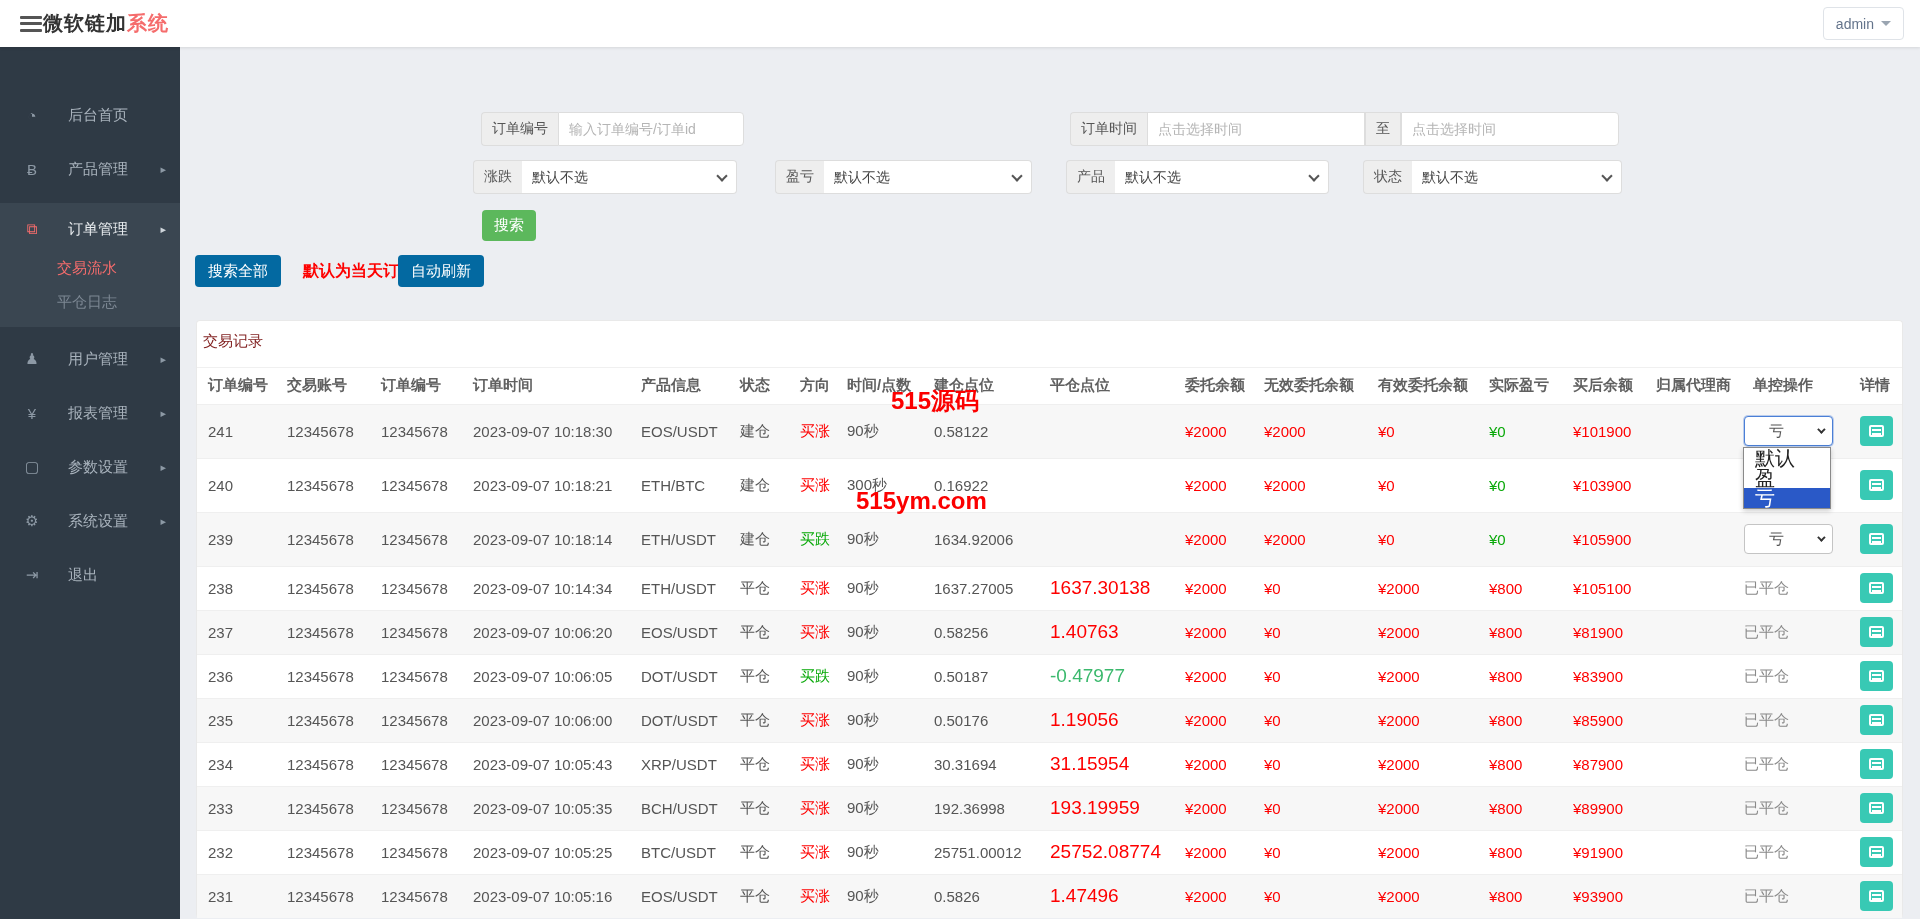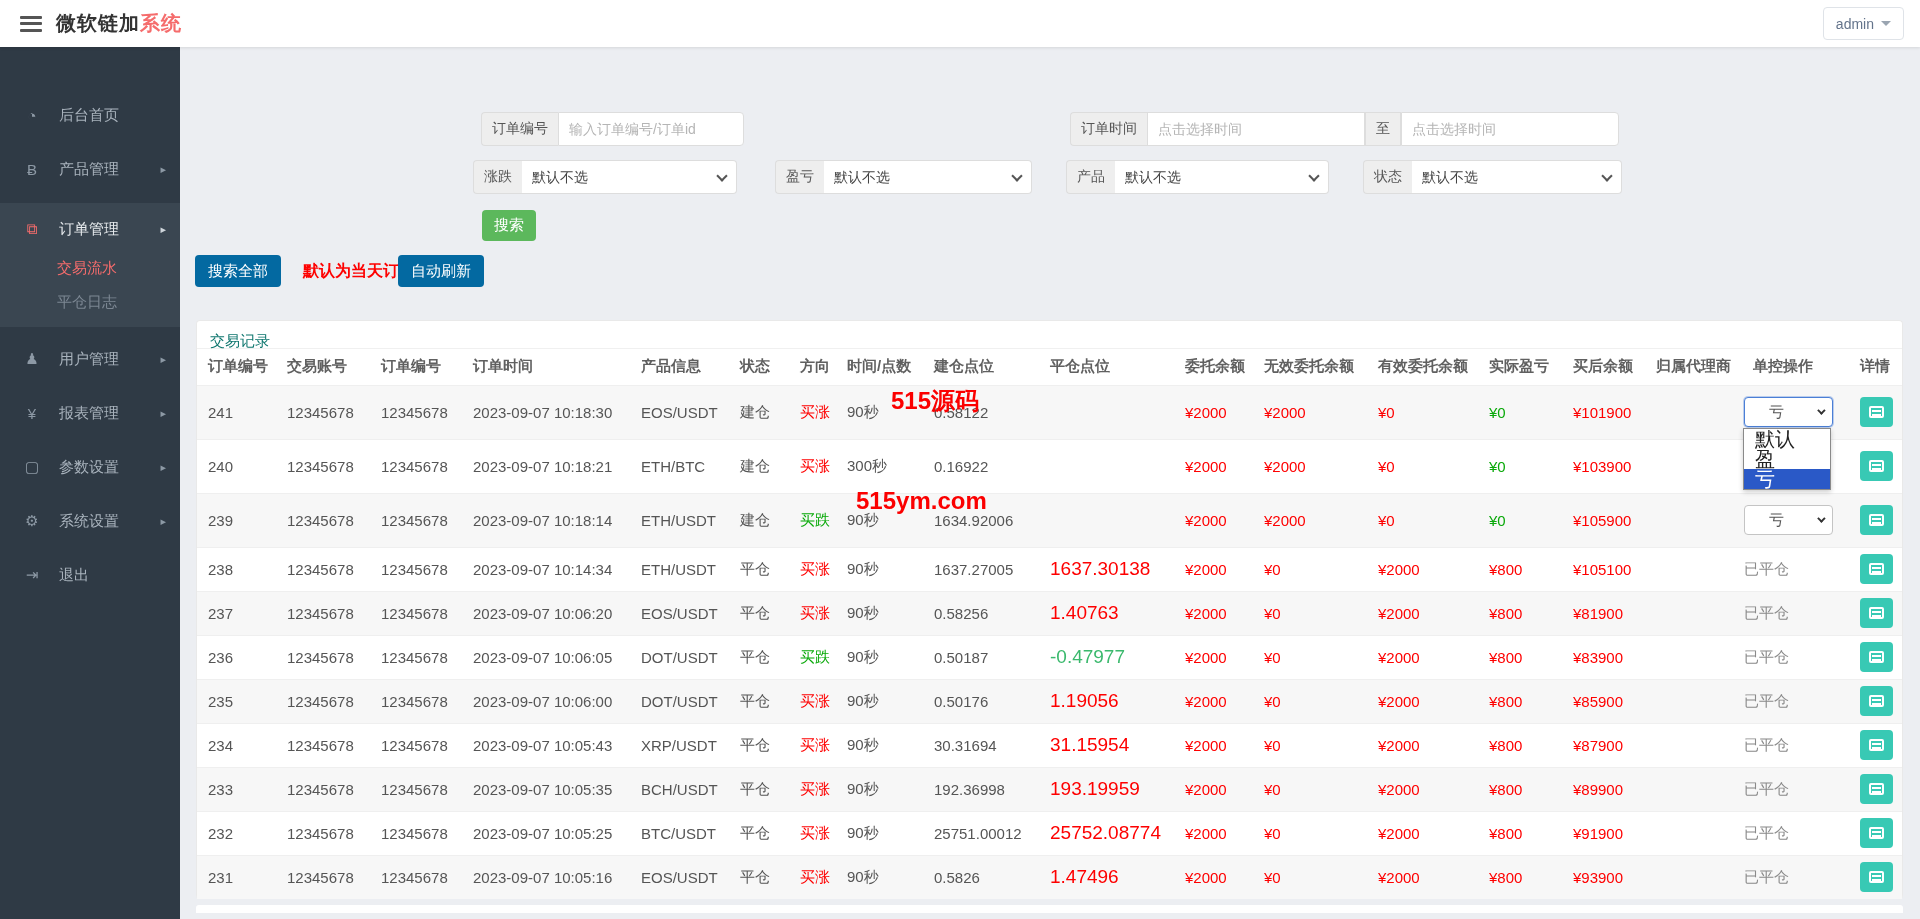--- a/index.html
+++ b/index.html
@@ -3,32 +3,32 @@
 <meta charset="utf-8">
 <style>
   *{box-sizing:border-box;margin:0;padding:0}
   html,body{width:1920px;height:919px;overflow:hidden}
   body{background:#eceef2;font-family:"Liberation Sans","DejaVu Sans",sans-serif;font-size:14px;color:#555}
 
   
   .topbar{height:47px;background:#fff;position:relative;z-index:30;display:flex;align-items:center;box-shadow:0 1px 3px rgba(0,0,0,.1)}
   .burger{width:22px;height:16px;margin-left:20px;display:flex;flex-direction:column;justify-content:space-between;cursor:pointer}
   .burger span{display:block;height:3px;background:#555;border-radius:1px}
-  .brand{margin-left:14px;font-size:20px;font-weight:bold;letter-spacing:1px}
+  .brand{margin-left:1px;font-size:20px;font-weight:bold;letter-spacing:1px}
   .brand .b1{color:#333}
   .brand .b2{color:#f56c6c}
   .admin-btn{position:absolute;right:16px;top:7px;height:33px;padding:0 12px;border:1px solid #dfe3e8;border-radius:4px;background:#fff;color:#64748b;font-size:14px;display:flex;align-items:center;gap:7px;cursor:pointer}
   .caret-down{width:0;height:0;border-left:5px solid transparent;border-right:5px solid transparent;border-top:5px solid #9aa5b1}
 
   
   .layout{display:flex;height:872px}
   .sidebar{width:180px;background:#2f3a45;flex:none;padding-top:48px}
   .side-item{height:40px;display:flex;align-items:center;padding:0 14px 0 22px;margin-bottom:14px;color:#a9b3bd;font-size:15px;cursor:pointer;position:relative}
   .side-item .sicon{width:20px;font-size:15px;color:#8d99a5;text-align:center;flex:none}
-  .side-item .slabel{margin-left:17px;flex:1}
+  .side-item .slabel{margin-left:26px;flex:1}
   .side-item .sarrow{color:#8d99a5;font-size:11px}
   .side-group{background:#3a4651;padding:6px 0 8px;margin-bottom:12px}
   .side-group .side-item{margin-bottom:2px}
   .side-group .side-item .sicon{color:#f56c6c}
   .side-group .side-item .slabel{color:#e8ecef}
   .side-group .side-item .sarrow{color:#cfd6dc}
   .sub-item{height:34px;line-height:34px;padding-left:57px;font-size:15px;color:#7c8793;cursor:pointer}
   .sub-item.active{color:#f56c6c}
 
   .main{flex:1;position:relative}
@@ -46,21 +46,21 @@
   .selwrap.joined select{border-radius:4px 0 0 4px}
   .selwrap.dark select{border:2px solid #222;font-weight:bold;color:#000}
   .selwrap.dark::after{border-color:#000}
   .selwrap.grouped select{border-radius:0 4px 4px 0;border-left:none}
   .btn-green{position:absolute;height:31px;padding:0 12px;background:#5cb85c;color:#fff;border:none;border-radius:4px;font-size:15px;cursor:pointer;font-family:inherit}
   .btn-red{position:absolute;height:32px;padding:0 13px;background:#0369a1;color:#fff;border:none;border-radius:4px;font-size:15px;cursor:pointer;font-family:inherit}
   .red-note{position:absolute;color:#fe0000;font-size:16px;font-weight:bold;line-height:32px}
 
   
   .card{margin:0 17px 0 16px;background:#fff;border-radius:4px;position:relative;border:1px solid #e9e9e9;border-bottom:none}
-  .card-header{height:28px;line-height:40px;padding-left:13px;color:#0f766e;font-size:15px;border-bottom:1px solid #f0f0f0}
+  .card-header{height:47px;line-height:40px;padding-left:6px;color:#7f1d1d;font-size:15px;border-bottom:1px solid #f0f0f0}
   table{width:1705px;table-layout:fixed;border-collapse:collapse}
   th{height:36px;font-size:15px;color:#606060;font-weight:bold;text-align:left;padding-left:11px;white-space:nowrap;overflow:hidden}
   td{font-size:15px;color:#555;padding-left:11px;border-top:1px solid #efefef;white-space:nowrap;overflow:visible}
   tr.tall td{height:54px}
   tr.short td{height:44px}
   tr.zebra td{background:#f7f7f7}
   .t-red{color:#fe0000}
   .t-green{color:#09a909}
   .big{font-size:19px}
   .big.t-green{color:#3bb96d}

